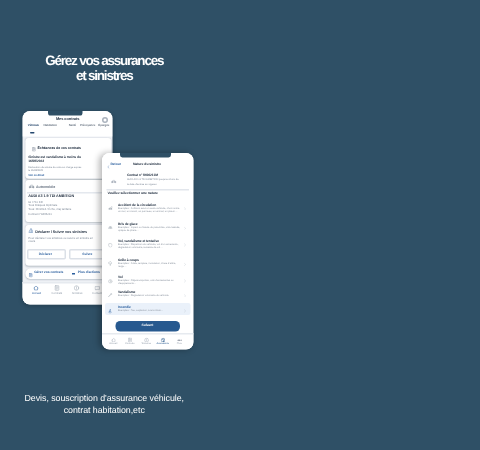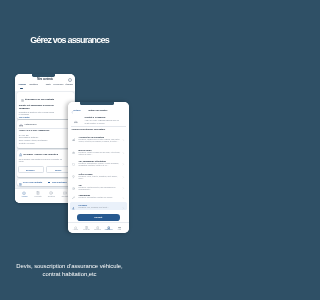--- a/index.html
+++ b/index.html
@@ -32,20 +32,21 @@
   .dk{color:#1d2b3d;}
 
 </style>
 </head>
 <body>
 
 <div class="stage">
 
   <div class="headline">
     <div>Gérez vos assurances</div>
+    <div>et sinistres</div>
   </div>
 
   <div class="phone phoneL" id="phoneL">
     <div class="hdr" style="height:17px"></div>
     <div class="notch notchL"></div>
     <div class="t dk" style="left:0;top:4.4px;width:100%;text-align:center;font-size:2.6px;font-weight:bold;letter-spacing:-0.03px;">Mes contrats</div>
     <div class="circ" style="right:3px;top:4.6px;width:4px;height:4px;border:.5px solid #aab2bd;"></div>
     <div id="Ltabs">
         <div class="t" style="left:3.2px;top:9.5px;font-size:1.95px;letter-spacing:-0.06px;font-weight:bold;color:#1d3f66;">Véhicule</div>
         <div class="tabline" style="left:4.5px;top:13.8px;width:3.2px;height:.8px;"></div>

